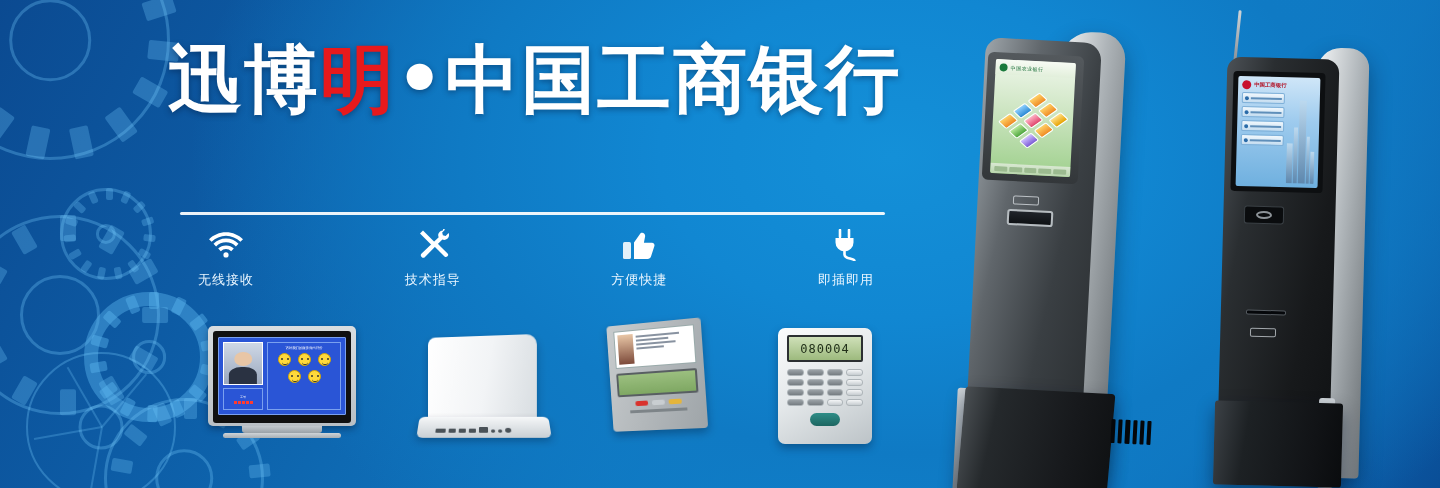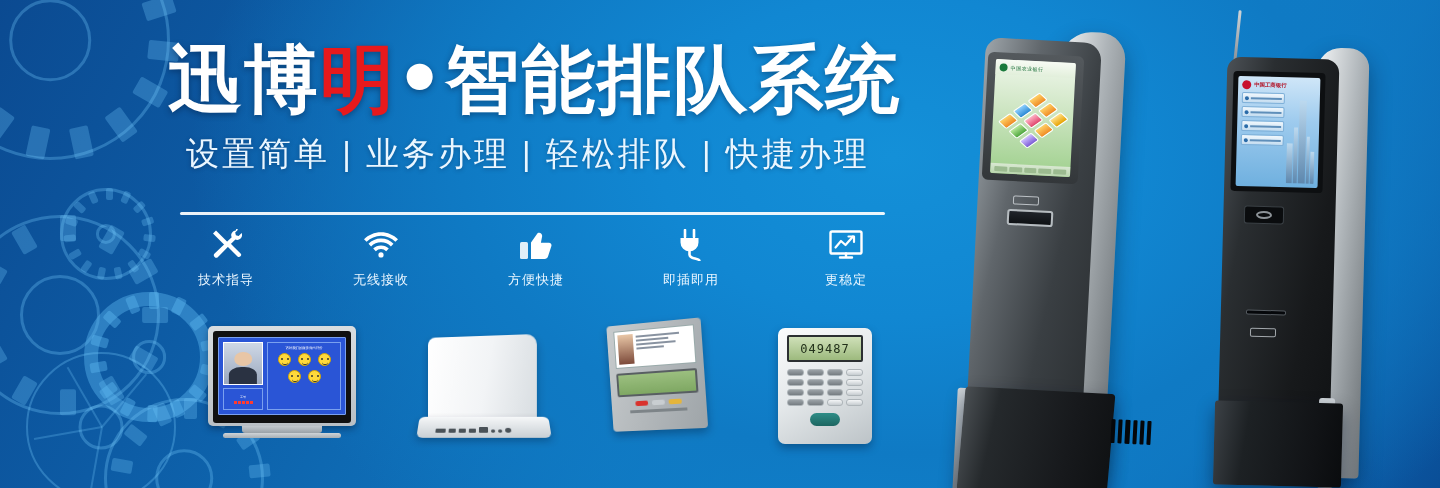--- a/index.html
+++ b/index.html
@@ -400,51 +400,50 @@
         <div class="hub" style="width:30%;height:30%;"></div>
       <div class="spoke" style="transform:rotate(10deg)"></div>
       <div class="spoke" style="transform:rotate(80deg)"></div>
       <div class="spoke" style="transform:rotate(150deg)"></div>
       <div class="spoke" style="transform:rotate(220deg)"></div>
     </div>
   </div>
 
   <div class="headline">
     <h1 class="title">
-      <span>迅博</span><span class="accent">明</span><span>•智能排队系统</span>
+      <span>迅博</span><span class="accent">明</span><span>•中国工商银行</span>
     </h1>
-    <div class="subtitle">设置简单 | 业务办理 | 轻松排队 | 快捷办理</div>
   </div>
   <div class="divider"></div>
 
   <div class="features">
-
-    <div class="feature">
-      <span class="glyph">
-        <svg width="32" height="32" viewBox="0 0 32 32" fill="#ffffff">
-          <path d="M3 4.5 6 1.5l12 12-3 3z"></path>
-          <path d="M17.5 17.5 21 21l6.5 6.5a2.2 2.2 0 0 0 3.1-3.1L24 18l-3.4-3.4z"></path>
-          <path d="M26 1.5c-2.6 0-4.8 2.2-4.8 4.8 0 .7.2 1.4.5 2L4.6 24.6a2.4 2.4 0 1 0 3.4 3.4L18.3 17.6l1-1 6.1-6.1c.6.3 1.2.4 1.9.4 2.6 0 4.8-2.2 4.8-4.8 0-.8-.2-1.5-.5-2.1l-3 3-2.7-.7-.7-2.7 3-3c-.6-.3-1.4-.5-2.2-.5z"></path>
-        </svg>
-      </span>
-      <span class="flabel">技术指导</span>
-    </div>
 
     <div class="feature">
       <span class="glyph">
         <svg width="34" height="26" viewBox="0 0 34 26" fill="#ffffff">
           <path d="M17 25.5a2.6 2.6 0 1 0 0-5.2 2.6 2.6 0 0 0 0 5.2z"></path>
           <path d="M17 13.4c-3 0-5.8 1.2-7.8 3.2l2.6 2.6a7.4 7.4 0 0 1 10.4 0l2.6-2.6a11 11 0 0 0-7.8-3.2z"></path>
           <path d="M17 6.6c-4.9 0-9.3 2-12.5 5.2l2.6 2.6a13.9 13.9 0 0 1 19.8 0l2.6-2.6A17.6 17.6 0 0 0 17 6.6z"></path>
           <path d="M17 .2C10.4.2 4.4 2.9 0 7.2l2.6 2.6a20.4 20.4 0 0 1 28.8 0L34 7.2C29.6 2.9 23.6.2 17 .2z"></path>
         </svg>
       </span>
       <span class="flabel">无线接收</span>
     </div>
 
+    <div class="feature">
+      <span class="glyph">
+        <svg width="32" height="32" viewBox="0 0 32 32" fill="#ffffff">
+          <path d="M3 4.5 6 1.5l12 12-3 3z"></path>
+          <path d="M17.5 17.5 21 21l6.5 6.5a2.2 2.2 0 0 0 3.1-3.1L24 18l-3.4-3.4z"></path>
+          <path d="M26 1.5c-2.6 0-4.8 2.2-4.8 4.8 0 .7.2 1.4.5 2L4.6 24.6a2.4 2.4 0 1 0 3.4 3.4L18.3 17.6l1-1 6.1-6.1c.6.3 1.2.4 1.9.4 2.6 0 4.8-2.2 4.8-4.8 0-.8-.2-1.5-.5-2.1l-3 3-2.7-.7-.7-2.7 3-3c-.6-.3-1.4-.5-2.2-.5z"></path>
+        </svg>
+      </span>
+      <span class="flabel">技术指导</span>
+    </div>
+
 
     <div class="feature">
       <span class="glyph">
         <svg width="32" height="30" viewBox="0 0 32 30" fill="#ffffff">
           <rect x="0" y="12" width="8" height="17" rx="1.6" opacity=".88"></rect>
           <path d="M11 29h13.6c1.6 0 3-1 3.4-2.5l3.4-10.4c.5-1.6-.7-3.3-2.4-3.3h-8.1l1.2-6.2c.4-2-1-3.9-3-3.9-.9 0-1.7.5-2.1 1.3L11 12.6z"></path>
         </svg>
       </span>
       <span class="flabel">方便快捷</span>
     </div>
@@ -453,31 +452,20 @@
       <span class="glyph">
         <svg width="28" height="32" viewBox="0 0 28 32" fill="none" stroke="#ffffff" stroke-width="2.6" stroke-linecap="round">
           <path d="M8 1v7M17 1v7"></path>
           <path d="M3.5 9h18v4.5a9 9 0 0 1-18 0z" fill="#ffffff" stroke="none"></path>
           <path d="M12.5 22.5v3c0 3 3 3.5 5.5 4s4.5 1.5 4.5 2.5"></path>
         </svg>
       </span>
       <span class="flabel">即插即用</span>
     </div>
 
-    <div class="feature">
-      <span class="glyph">
-        <svg width="34" height="30" viewBox="0 0 34 30" fill="none" stroke="#ffffff" stroke-width="2.4">
-          <rect x="1.5" y="1.5" width="31" height="22" rx="1.6"></rect>
-          <path d="M17 23.5v3.5M11 27.5h12" stroke-linecap="round"></path>
-          <path d="M6.5 17.5 12 11l4.5 4 7.5-8.5" stroke-width="2.2" stroke-linecap="round" stroke-linejoin="round"></path>
-          <path d="M19.5 6.5H25v5.5" stroke-width="2.2" stroke-linecap="round" stroke-linejoin="round"></path>
-        </svg>
-      </span>
-      <span class="flabel">更稳定</span>
-    </div>
 
   </div>
 
   <div class="products">
 
     <div class="product p-monitor">
       <div class="mon-bezel">
         <div class="mon-inner">
           <div class="mon-screen">
             <div class="mon-left">
@@ -544,21 +532,21 @@
           <i style="background:#c9ced1"></i>
           <i style="background:#e5b53a"></i>
         </div>
         <div class="eval-foot"></div>
       </div>
     </div>
 
     <div class="product p-keypad">
       <div class="kp-body">
         <div class="kp-lcd">
-          <span class="kp-num">049487</span>
+          <span class="kp-num">080004</span>
         </div>
         <div class="kp-keys">
           <i class="dark"></i>
             <i class="dark"></i>
             <i class="dark"></i>
             <i></i>
           <i class="dark"></i>
             <i class="dark"></i>
             <i class="dark"></i>
             <i></i>

